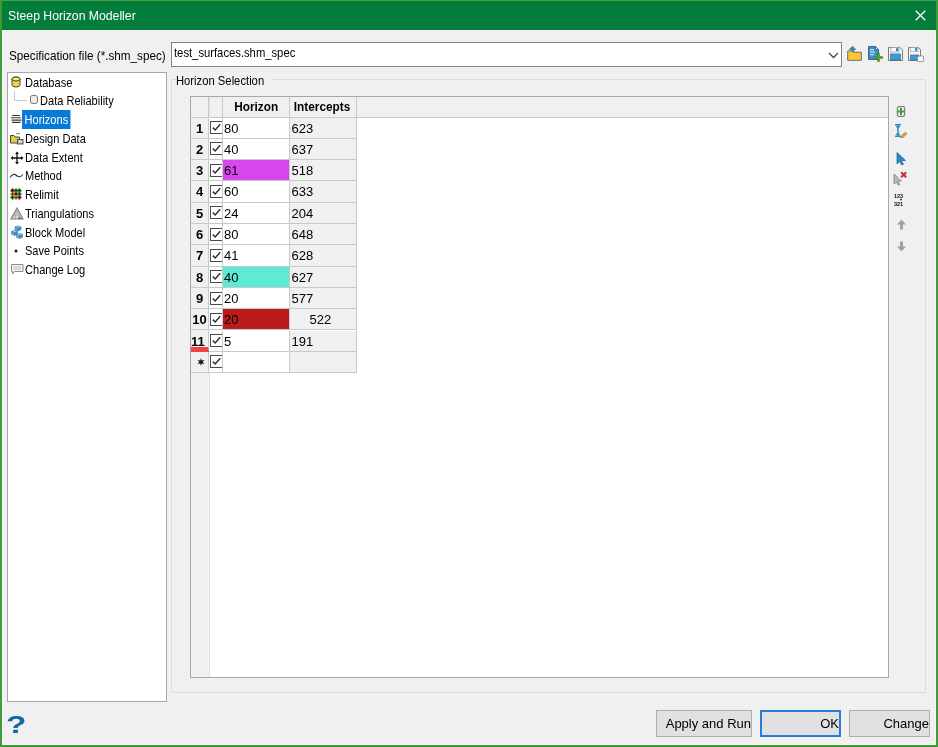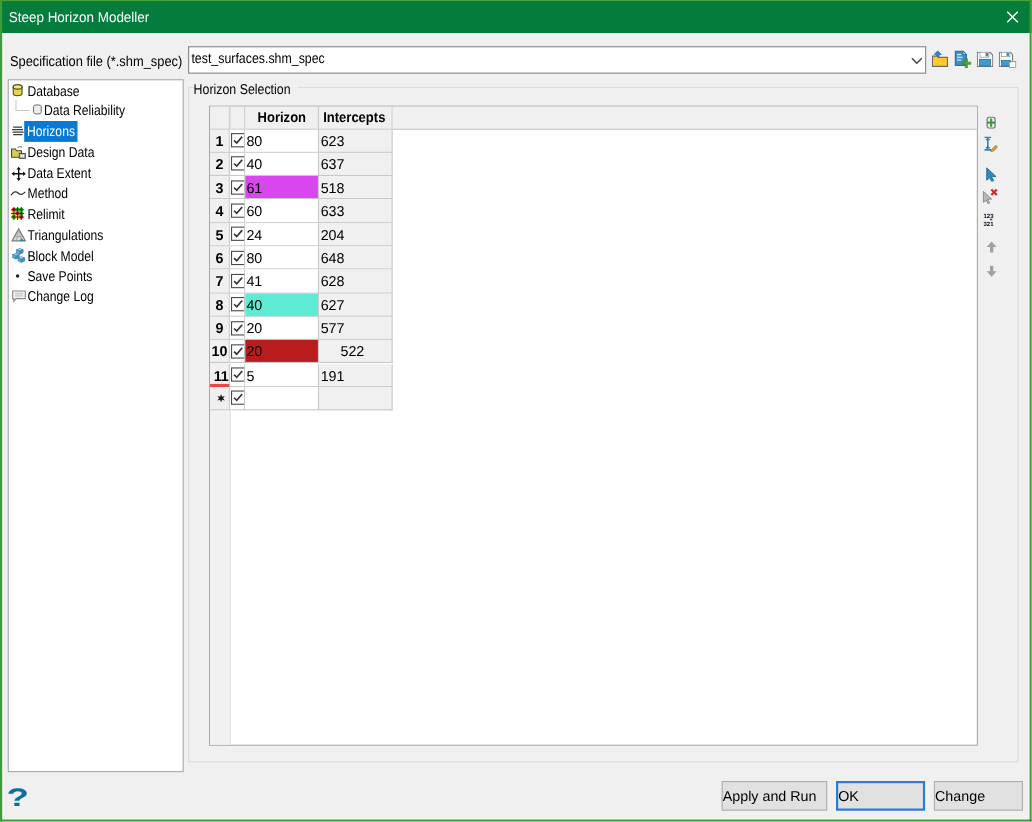--- a/index.html
+++ b/index.html
@@ -17,21 +17,21 @@
   #combo { left:171px; top:42px; width:671px; height:25px; background:#fff; border:1px solid #838383; }
   #tree { left:7px; top:72px; width:159.5px; height:630px; background:#fff; border:1px solid #a6a6a6; }
   .trow { position:absolute; white-space:nowrap; }
   #group { left:171px; top:79px; width:755px; height:614px; border:1px solid #dcdcdc; }
   #grouplabel { left:176px; top:73px; background:#f0f0f0; padding-right:4px; width:95px; white-space:nowrap; }
   #tablewrap { left:190px; top:96px; width:699px; height:582px; background:#fff; border:1px solid #a8a8a8; }
   .cell { position:absolute; overflow:hidden; line-height:20px; }
   .cb { position:absolute; width:13px; height:13px; background:#fff; border:1px solid #4a4a4a; }
   .cb svg { display:block; }
   .btn { position:absolute; top:710px; height:27px; background:#e1e1e1; border:1px solid #adadad;
-         text-align:left; line-height:25px; }
+         text-align:right; line-height:25px; }
   #help { left:6px; top:712px; color:#0e6da0; font-size:23px; font-weight:bold; transform:scaleX(1.45); transform-origin:0 0; }
 </style>
 </head>
 <body>
   <div class="abs" id="titlebar"></div>
   <div class="abs" id="title"><span class="sq" style="transform:scaleX(0.94)">Steep Horizon Modeller</span></div>
   <svg class="abs" style="left:915px;top:10px" width="12" height="12">
     <path d="M0.7 0.7 L10.3 10.3 M10.3 0.7 L0.7 10.3" stroke="#fff" stroke-width="1.3"></path>
   </svg>
 
@@ -269,21 +269,21 @@
 <div class="cell " style="left:0.0px;top:212.2px;width:18.0px;height:21.3px;background:#f0f0f0;border-right:1px solid #c9c9c9;border-bottom:1px solid #c9c9c9;font-weight:bold;text-align:center;line-height:21.3px;">10</div>
 <div class="cell " style="left:18.0px;top:212.2px;width:14.0px;height:21.3px;background:#fff;border-right:1px solid #c9c9c9;border-bottom:1px solid #c9c9c9;">
       <div class="cb" style="left:1px;top:3.7px;">
         <svg width="11" height="11" viewBox="0 0 11 11">
           <path d="M1.8 5.6 L4.2 8 L9.2 2.2" fill="none" stroke="#333" stroke-width="1.5"></path>
         </svg>
       </div>
     </div>
 <div class="cell " style="left:32.0px;top:212.2px;width:66.5px;height:21.3px;background:#b91c1c;border-right:1px solid #c9c9c9;border-bottom:1px solid #c9c9c9;line-height:21.3px;padding-left:1px;">20</div>
 <div class="cell " style="left:98.5px;top:212.2px;width:67.0px;height:21.3px;background:#f0f0f0;border-right:1px solid #c9c9c9;border-bottom:1px solid #c9c9c9;line-height:21.3px;padding-left:20px;">522</div>
-<div class="cell " style="left:0.0px;top:233.5px;width:18.0px;height:21.3px;background:#f0f0f0;border-right:1px solid #c9c9c9;border-bottom:3px solid #ef4444;font-weight:bold;text-align:right;line-height:21.3px;">11</div>
+<div class="cell " style="left:0.0px;top:233.5px;width:18.0px;height:21.3px;background:#f0f0f0;border-right:1px solid #c9c9c9;border-bottom:5px solid #ef4444;font-weight:bold;text-align:left;line-height:21.3px;">11</div>
 <div class="cell " style="left:18.0px;top:233.5px;width:14.0px;height:21.3px;background:#fff;border-right:1px solid #c9c9c9;border-bottom:1px solid #c9c9c9;">
       <div class="cb" style="left:1px;top:3.7px;">
         <svg width="11" height="11" viewBox="0 0 11 11">
           <path d="M1.8 5.6 L4.2 8 L9.2 2.2" fill="none" stroke="#333" stroke-width="1.5"></path>
         </svg>
       </div>
     </div>
 <div class="cell " style="left:32.0px;top:233.5px;width:66.5px;height:21.3px;background:#fff;border-right:1px solid #c9c9c9;border-bottom:1px solid #c9c9c9;line-height:21.3px;padding-left:1px;">5</div>
 <div class="cell " style="left:98.5px;top:233.5px;width:67.0px;height:21.3px;background:#f0f0f0;border-right:1px solid #c9c9c9;border-bottom:1px solid #c9c9c9;line-height:21.3px;padding-left:2px;">191</div>
 <div class="cell " style="left:0.0px;top:254.8px;width:18.0px;height:21.3px;background:#f0f0f0;border-right:1px solid #c9c9c9;border-bottom:1px solid #c9c9c9;font-weight:bold;text-align:center;line-height:21.3px;">

